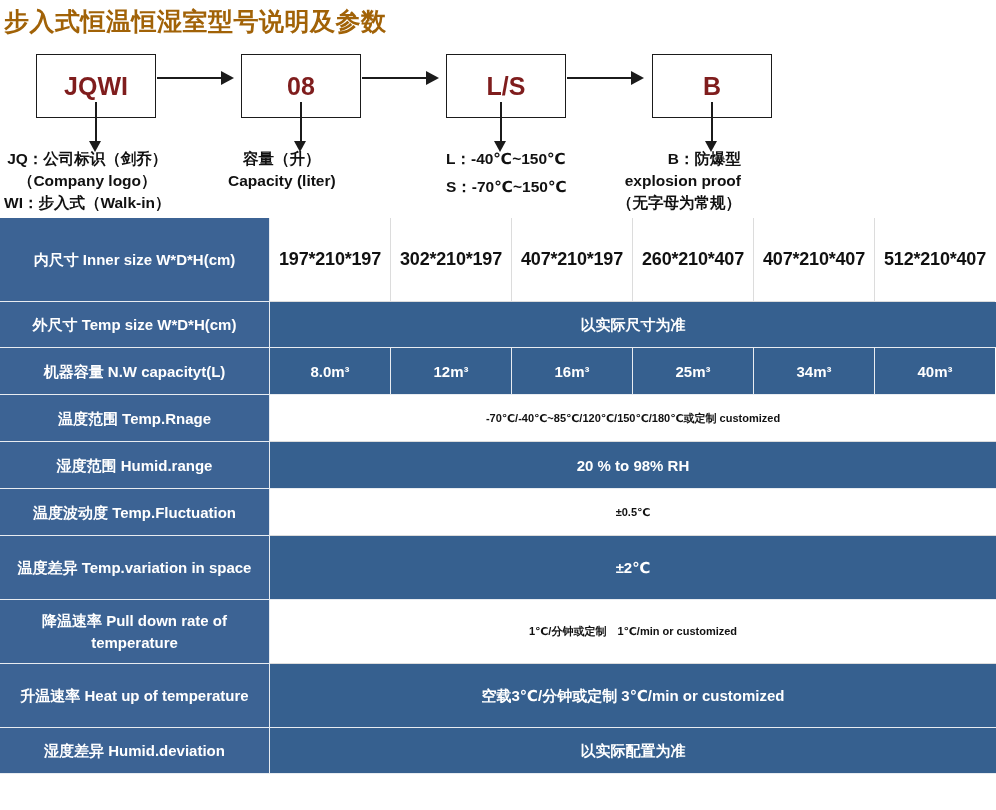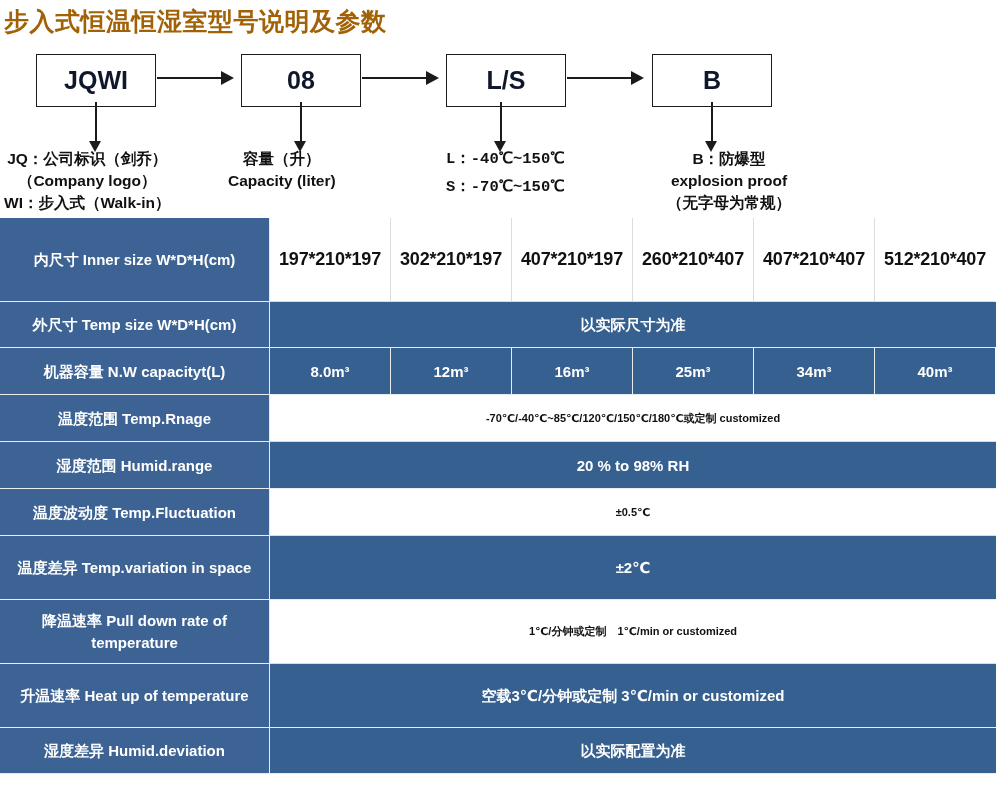--- a/index.html
+++ b/index.html
@@ -16,22 +16,22 @@
     font-size:25px;font-weight:bold;color:#a16207;
     letter-spacing:.5px;line-height:30px;white-space:nowrap;
   }
 
   
   .diagram{position:absolute;left:0;top:48px;width:996px;height:168px;}
   .node{
     position:absolute;box-sizing:border-box;
     border:1.6px solid #1b1b1b;background:#fff;
     display:flex;align-items:center;justify-content:center;
-    font-size:25px;font-weight:bold;color:#0f172a;
-    height:53px;
+    font-size:25px;font-weight:bold;color:#7f1d1d;
+    height:64px;
   }
   #node0{left:36px;top:6px;width:120px;}
   #node1{left:241px;top:6px;width:120px;}
   #node2{left:446px;top:6px;width:120px;}
   #node3{left:652px;top:6px;width:120px;}
 
   .harrow{position:absolute;top:29px;height:2px;background:#1b1b1b;}
   #ha0{left:157px;width:66px;}
   #ha1{left:362px;width:66px;}
   #ha2{left:567px;width:66px;}
@@ -53,22 +53,22 @@
   }
 
   .legend{
     position:absolute;top:100px;
     font-size:15.5px;font-weight:bold;color:#111;line-height:22px;
     white-space:nowrap;
   }
   #lg0{left:4px;text-align:center;}
   #lg1{left:228px;text-align:center;}
   #lg2{left:446px;text-align:left;}
-  #lg3{left:667px;text-align:center;}
-  #lg2 .ln{margin-bottom:6px;font-family:Liberation Mono, monospace;}
+  #lg3{left:617px;text-align:right;}
+  #lg2 .ln{margin-bottom:6px;}
 
   
   .tbl{position:absolute;left:0;top:218px;width:996px;}
   .row{display:flex;width:996px;box-sizing:border-box;}
   .cell{
     box-sizing:border-box;
     display:flex;align-items:center;justify-content:center;
     text-align:center;font-weight:bold;
     border-right:1.6px solid #e8ecf1;
     border-bottom:1.6px solid #e8ecf1;

